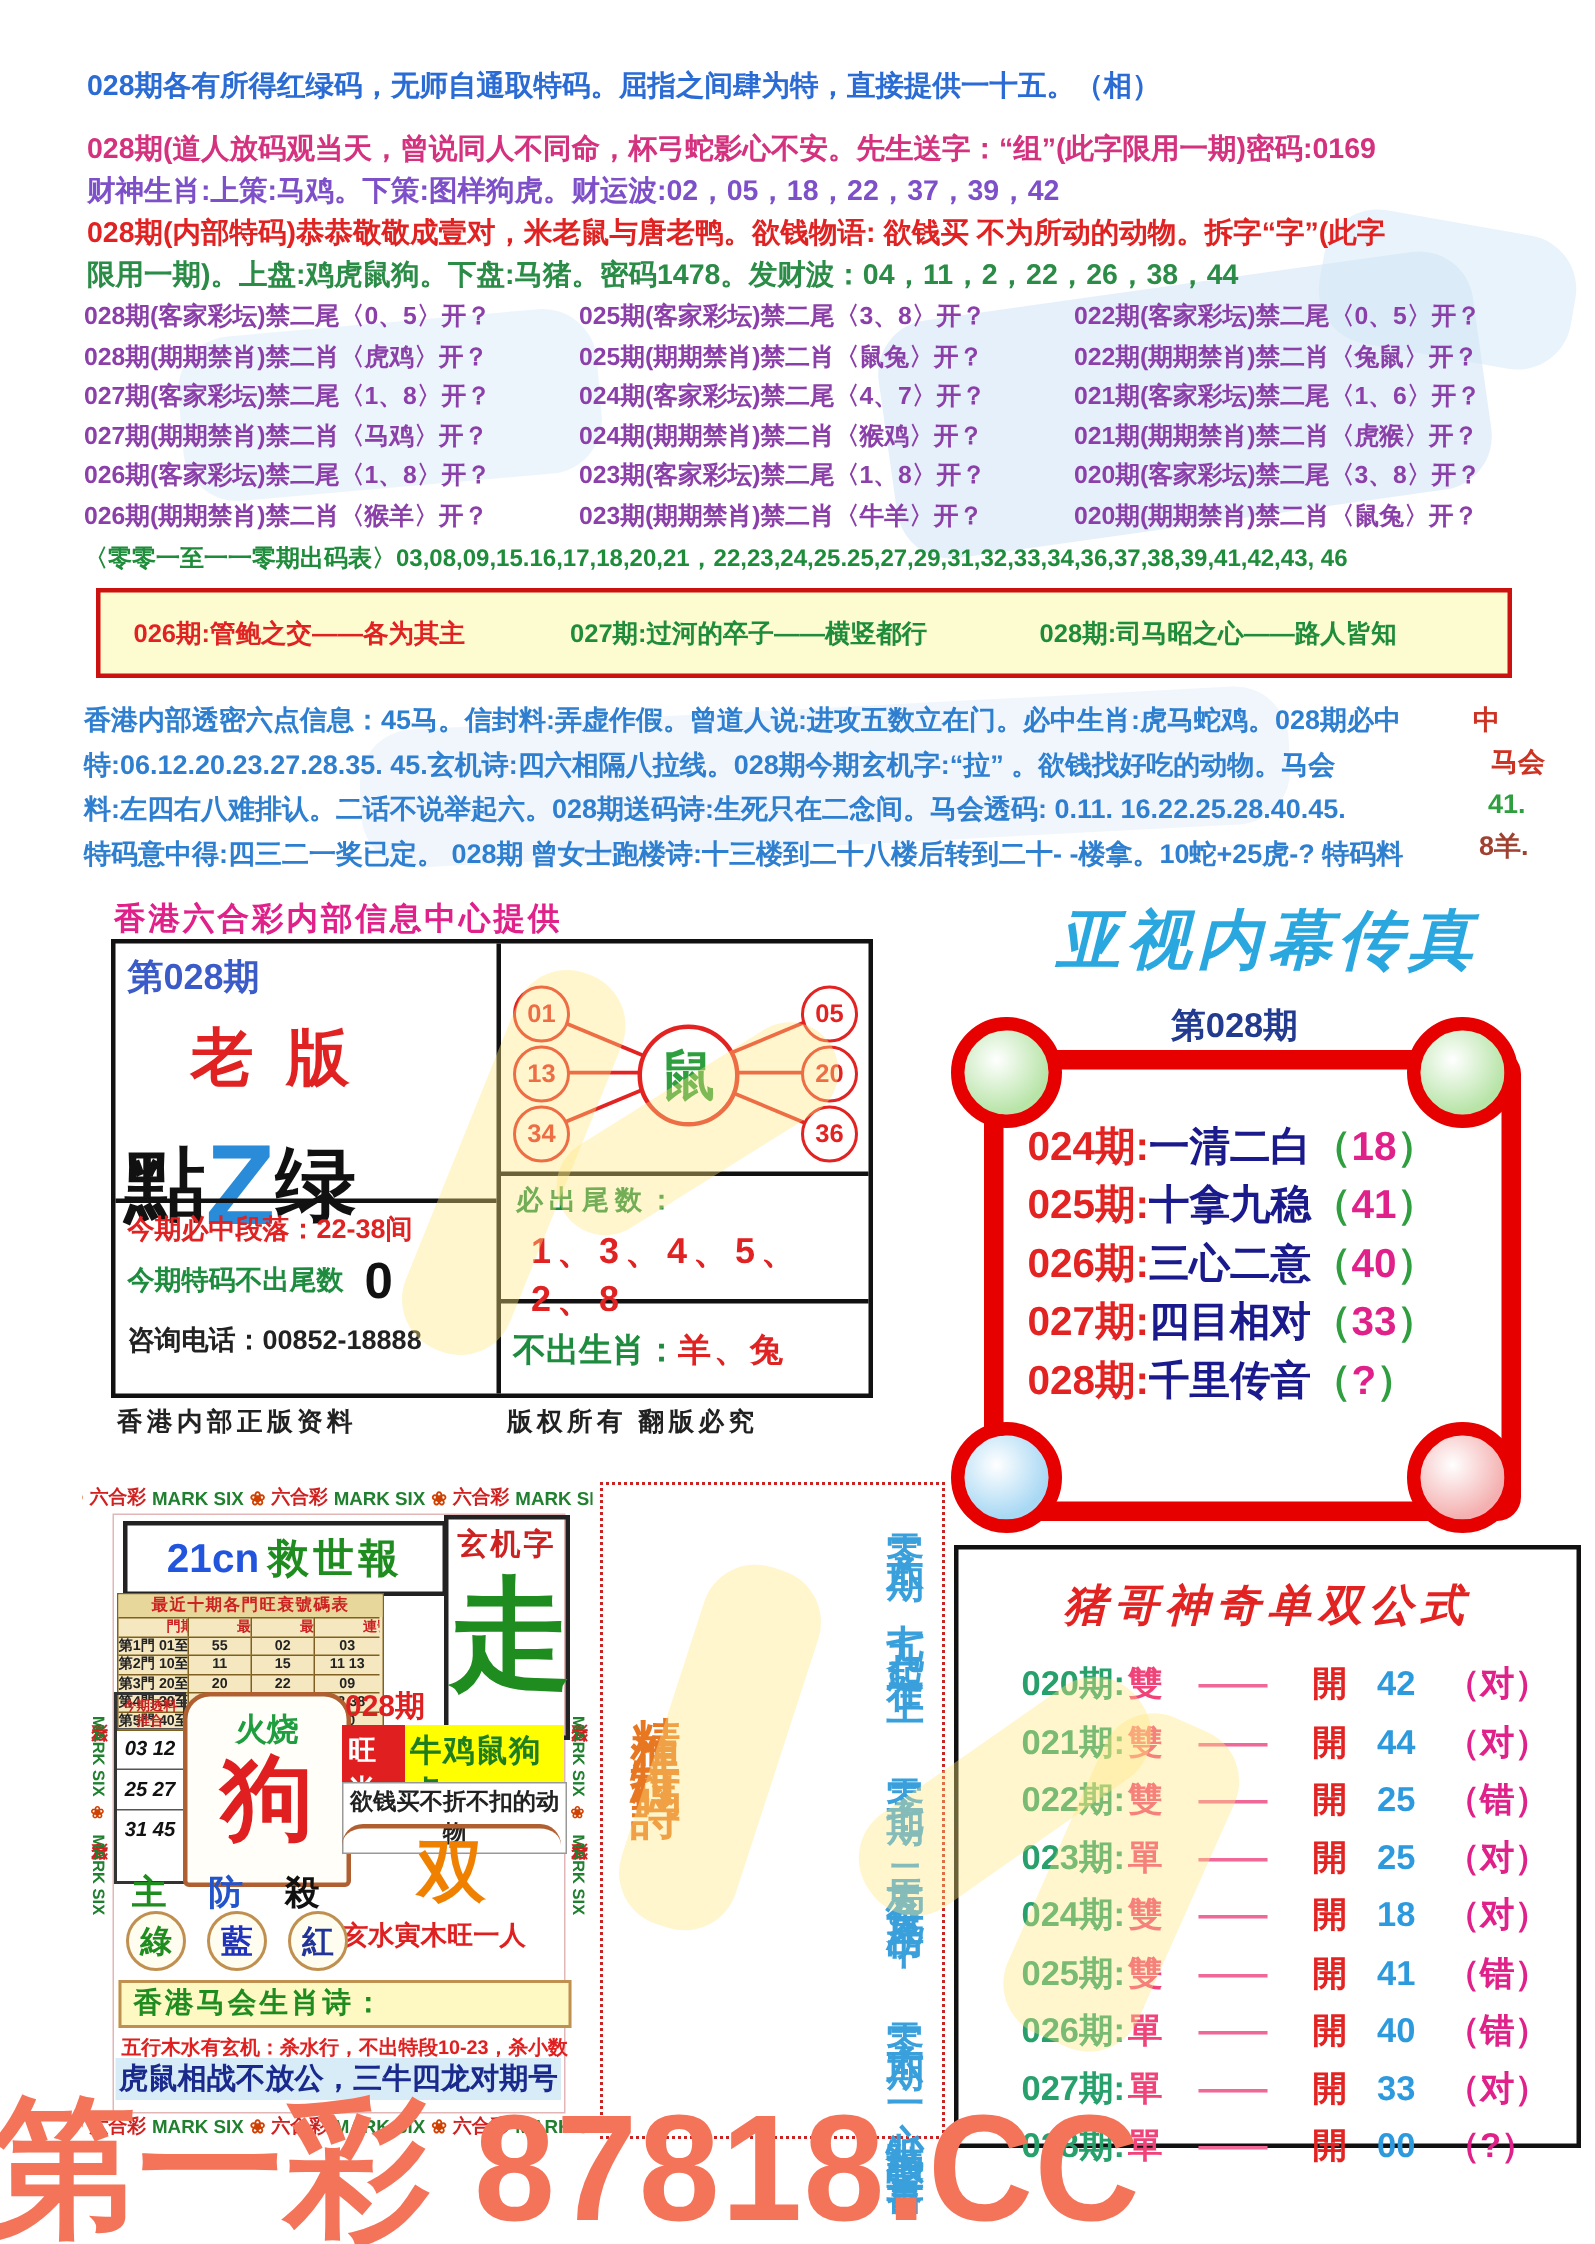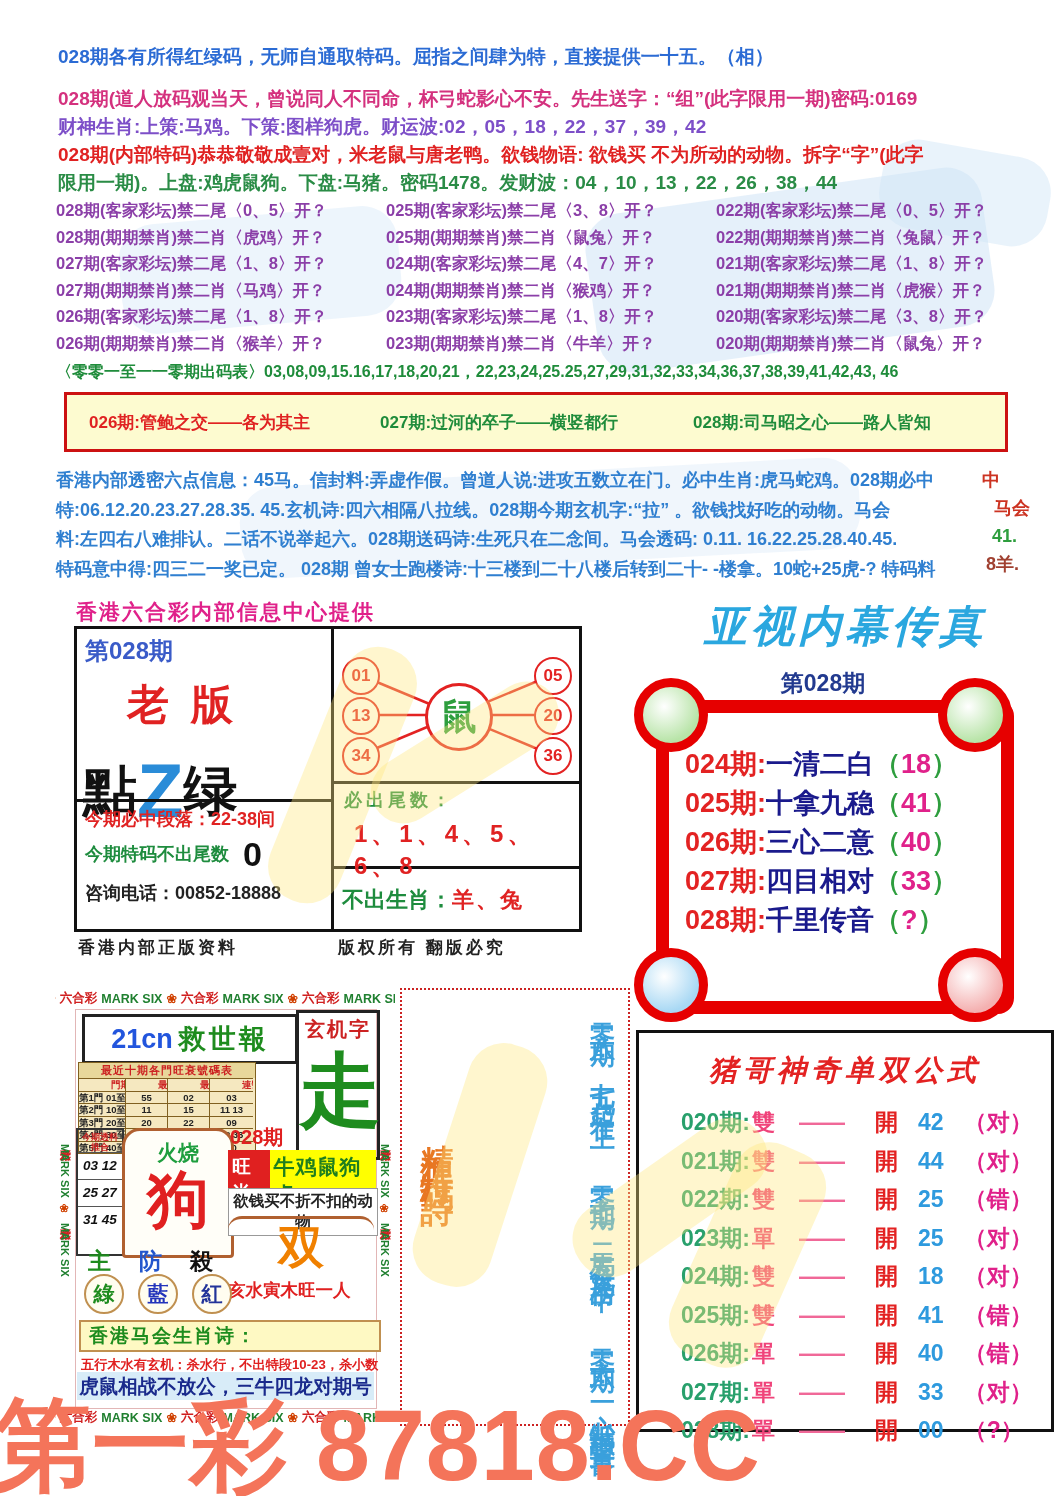--- a/index.html
+++ b/index.html
@@ -170,38 +170,38 @@
   <div class="wm wm-yellow" style="left:305px;top:640px;width:75px;height:270px;transform:rotate(22deg);"></div>
   <div class="wm wm-yellow" style="left:360px;top:720px;width:210px;height:65px;transform:rotate(-32deg);"></div>
   <div class="wm wm-yellow" style="left:440px;top:1040px;width:80px;height:250px;transform:rotate(18deg);"></div>
   <div class="wm wm-yellow" style="left:560px;top:1160px;width:220px;height:75px;transform:rotate(-35deg);"></div>
   <div class="wm wm-yellow" style="left:700px;top:1140px;width:95px;height:230px;transform:rotate(24deg);"></div>
 
   <div class="topline tl-0">028期各有所得红绿码，无师自通取特码。屈指之间肆为特，直接提供一十五。（相）</div>
   <div class="topline tl-1">028期(道人放码观当天，曾说同人不同命，杯弓蛇影心不安。先生送字：“组”(此字限用一期)密码:0169</div>
   <div class="topline tl-2">财神生肖:上策:马鸡。下策:图样狗虎。财运波:02，05，18，22，37，39，42</div>
   <div class="topline tl-3">028期(内部特码)恭恭敬敬成壹对，米老鼠与唐老鸭。欲钱物语: 欲钱买 不为所动的动物。拆字“字”(此字</div>
-  <div class="topline tl-4">限用一期)。上盘:鸡虎鼠狗。下盘:马猪。密码1478。发财波：04，10，13，22，26，38，44</div>
+  <div class="topline tl-4">限用一期)。上盘:鸡虎鼠狗。下盘:马猪。密码1478。发财波：04，11，2，22，26，38，44</div>
 
   <div class="ban-grid">
     <div class="ban-item">028期(客家彩坛)禁二尾〈0、5〉开？</div>
     <div class="ban-item">028期(期期禁肖)禁二肖〈虎鸡〉开？</div>
     <div class="ban-item">027期(客家彩坛)禁二尾〈1、8〉开？</div>
     <div class="ban-item">027期(期期禁肖)禁二肖〈马鸡〉开？</div>
     <div class="ban-item">026期(客家彩坛)禁二尾〈1、8〉开？</div>
     <div class="ban-item">026期(期期禁肖)禁二肖〈猴羊〉开？</div>
     <div class="ban-item">025期(客家彩坛)禁二尾〈3、8〉开？</div>
     <div class="ban-item">025期(期期禁肖)禁二肖〈鼠兔〉开？</div>
     <div class="ban-item">024期(客家彩坛)禁二尾〈4、7〉开？</div>
     <div class="ban-item">024期(期期禁肖)禁二肖〈猴鸡〉开？</div>
     <div class="ban-item">023期(客家彩坛)禁二尾〈1、8〉开？</div>
     <div class="ban-item">023期(期期禁肖)禁二肖〈牛羊〉开？</div>
     <div class="ban-item">022期(客家彩坛)禁二尾〈0、5〉开？</div>
     <div class="ban-item">022期(期期禁肖)禁二肖〈兔鼠〉开？</div>
-    <div class="ban-item">021期(客家彩坛)禁二尾〈1、8〉开？</div>
+    <div class="ban-item">021期(客家彩坛)禁二尾〈1、6〉开？</div>
     <div class="ban-item">021期(期期禁肖)禁二肖〈虎猴〉开？</div>
     <div class="ban-item">020期(客家彩坛)禁二尾〈3、8〉开？</div>
     <div class="ban-item">020期(期期禁肖)禁二肖〈鼠兔〉开？</div>
   </div>
 
   <div class="chuma">〈零零一至一一零期出码表〉03,08,09,15.16,17,18,20,21，22,23,24,25.25,27,29,31,32,33,34,36,37,38,39,41,42,43, 46</div>
 
   <div class="idiom-box">
     <span class="idiom-0">026期:管鲍之交——各为其主</span>
     <span class="idiom-1">027期:过河的卒子——横竖都行</span>
@@ -251,21 +251,21 @@
         <div class="dg-c" style="left:8px;top:28px;">01</div>
         <div class="dg-c" style="left:8px;top:68px;">13</div>
         <div class="dg-c" style="left:8px;top:108px;">34</div>
         <div class="dg-c" style="left:200px;top:28px;">05</div>
         <div class="dg-c" style="left:200px;top:68px;">20</div>
         <div class="dg-c" style="left:200px;top:108px;">36</div>
         <div class="dg-big" style="left:91px;top:54px;">鼠</div>
       </div>
       <div class="lc-cell2">
         <div class="bichu-label">必出尾数：</div>
-        <div class="bichu-vals">1、1、4、5、6、8</div>
+        <div class="bichu-vals">1、3、4、5、2、8</div>
       </div>
       <div class="lc-cell3">
         <div class="inner">
           <span class="buchu-label">不出生肖：</span><span class="buchu-vals">羊、兔</span>
         </div>
       </div>
     </div>
   </div>
   <div class="lc-foot-l">香港内部正版资料</div>
   <div class="lc-foot-r">版权所有  翻版必究</div>

